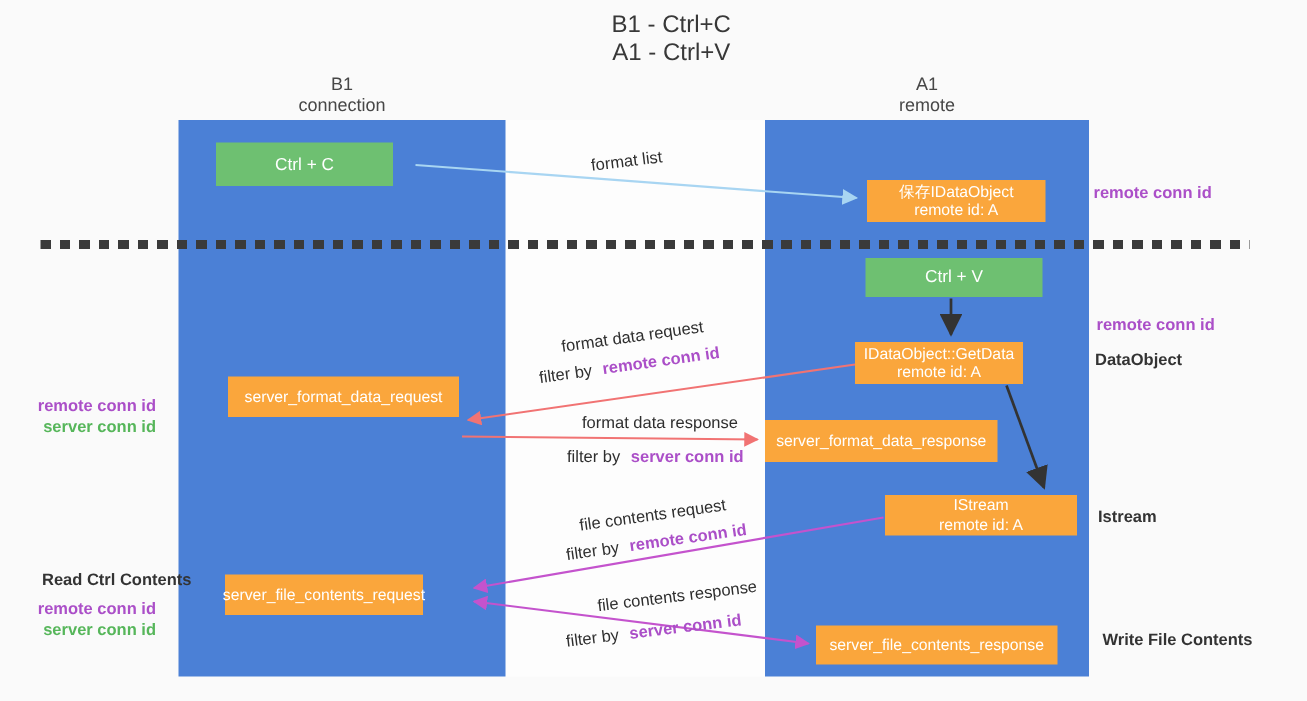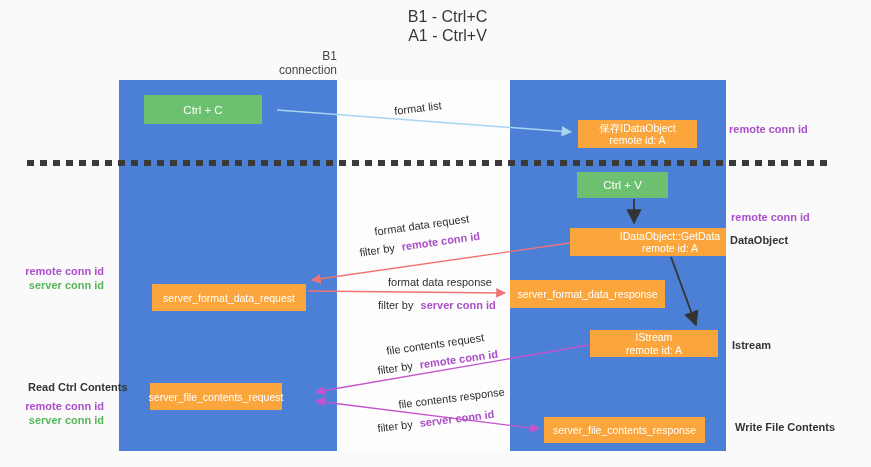--- a/index.html
+++ b/index.html
@@ -1,21 +1,21 @@
 <!DOCTYPE html>
 <html style="--lifeline-blue: #4b80d6; --node-orange: #faa63c; --node-green: #6ec071; --arrow-light-blue: #a8d5f2; --arrow-red: #f17373; --arrow-magenta: #c453cd; --arrow-black: #333333; --text-purple: #ab4fc8; --text-green: #56b65a; --text-dark: #333333;"><head>
 <meta charset="utf-8">
 <style>
   html,body { margin:0; padding:0; background:#fafafa; font-family:"Liberation Sans", sans-serif; }
   #canvas { position:relative; width:871px; height:467px; background:#fafafa; overflow:hidden; }
   .abs { position:absolute; }
 
   
   .title { left:12px; top:7px; width:871px; text-align:center; font-size:16px; line-height:19px; color:#383838; }
-  .col-header { top:49px; text-align:right; font-size:12px; line-height:14px; color:#474747; }
+  .col-header { top:49px; text-align:center; font-size:12px; line-height:14px; color:#474747; }
 
   
   .lifeline { top:80px; height:371px; background:var(--lifeline-blue,#4b80d6); }
   .gap-strip { left:337px; top:80px; width:173px; height:371px; background:#fdfdfd; }
 
   
   .divider { left:27px; top:160px; width:806px; height:6px;
              background:repeating-linear-gradient(90deg, #3a3a3a 0 7px, transparent 7px 13px); }
 
   
@@ -57,20 +57,24 @@
 
   <div class="abs title">
     <div>B1 - Ctrl+C</div>
     <div>A1 - Ctrl+V</div>
   </div>
 
   <div class="abs col-header" style="left:119px;width:218px;">
     <div>B1</div>
     <div>connection</div>
   </div>
+  <div class="abs col-header" style="left:510px;width:216px;">
+    <div>A1</div>
+    <div>remote</div>
+  </div>
 
   <div class="abs gap-strip"></div>
   <div class="abs lifeline" style="left:119px;width:218px;"></div>
   <div class="abs lifeline" style="left:510px;width:216px;"></div>
 
   <div class="abs divider"></div>
 
   <svg class="arrows" width="871" height="467" viewBox="0 0 871 467">
     <defs>
       <marker id="mBlue" viewBox="0 0 10 10" refX="9" refY="5" markerWidth="7.5" markerHeight="7.5" orient="auto-start-reverse">
@@ -97,30 +101,30 @@
 
   <div class="abs node green" style="left:144px;top:95px;width:118px;height:29px;">
     <span>Ctrl + C</span>
   </div>
 
   <div class="abs node orange" style="left:578px;top:120px;width:119px;height:28px;text-align:center;">
     <span class="ln">保存IDataObject</span>
     <span class="ln">remote id: A</span>
   </div>
 
-  <div class="abs node green" style="left:577px;top:172px;width:91px;height:26px;">
+  <div class="abs node green" style="left:577px;top:172px;width:118px;height:26px;">
     <span>Ctrl + V</span>
   </div>
 
-  <div class="abs node orange" style="left:570px;top:228px;width:112px;height:28px;padding-left:44px;">
+  <div class="abs node orange" style="left:570px;top:228px;width:112px;height:28px;">
     <span class="ln">IDataObject::GetData</span>
     <span class="ln">remote id: A</span>
   </div>
 
-  <div class="abs node orange single" style="left:152px;top:284px;width:154px;height:27px;">
+  <div class="abs node orange single" style="left:152px;top:251px;width:154px;height:27px;">
     <span>server_format_data_request</span>
   </div>
 
   <div class="abs node orange single" style="left:510px;top:280px;width:155px;height:28px;">
     <span>server_format_data_response</span>
   </div>
 
   <div class="abs node orange" style="left:590px;top:330px;width:128px;height:27px;">
     <span class="ln">IStream</span>
     <span class="ln">remote id: A</span>

